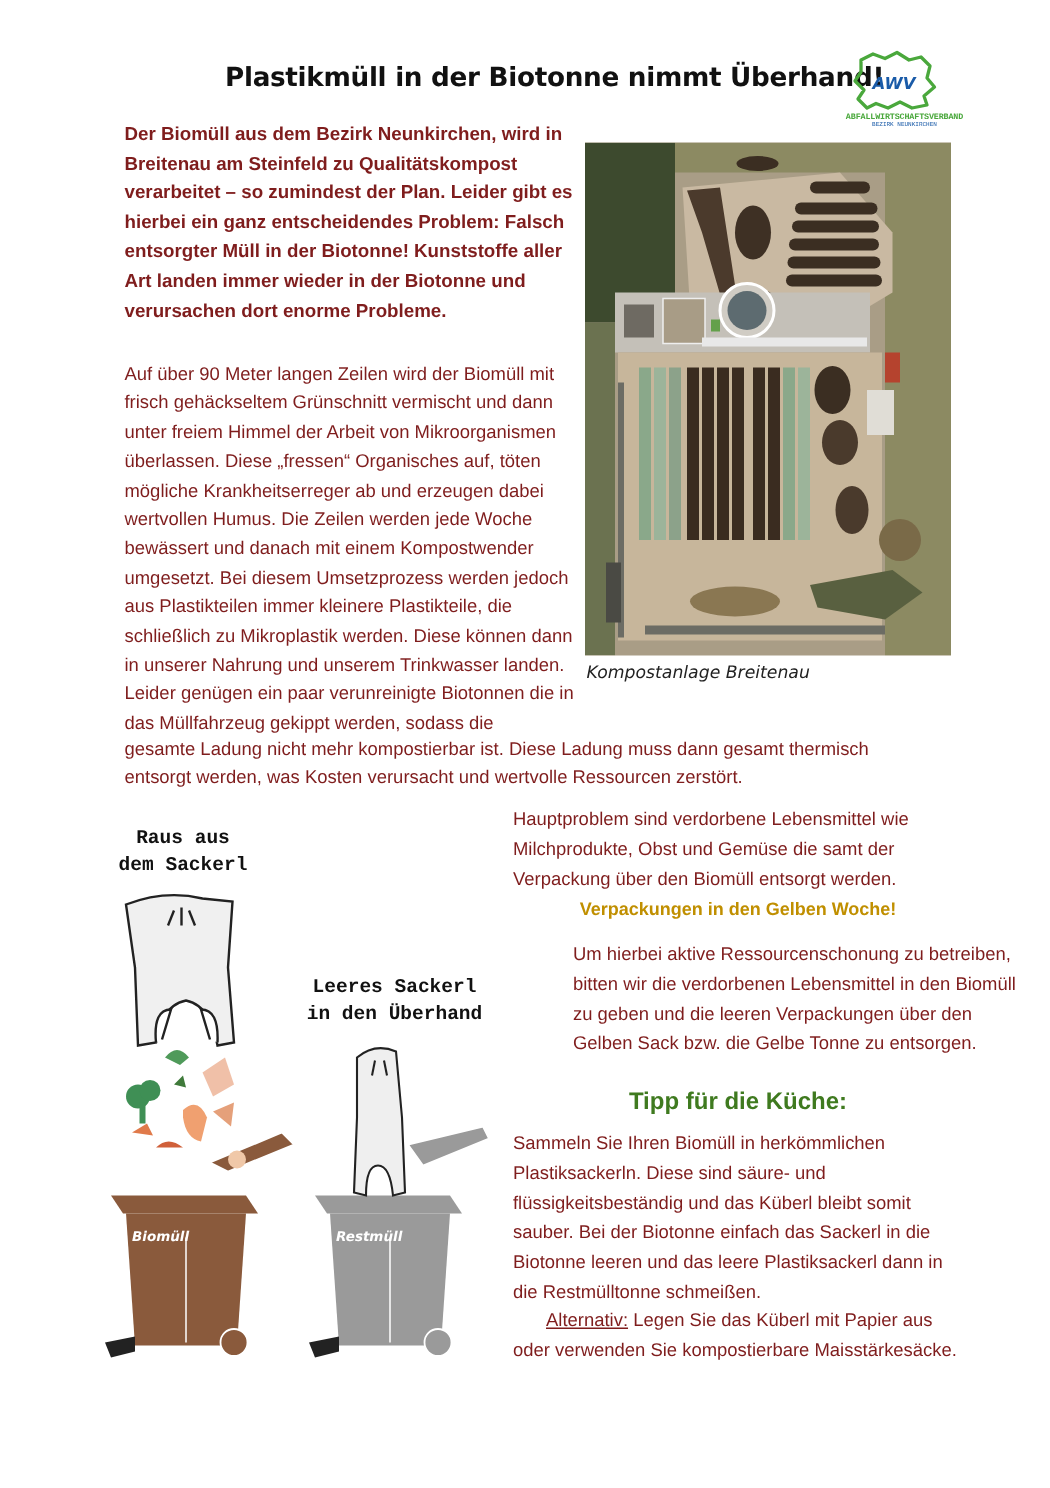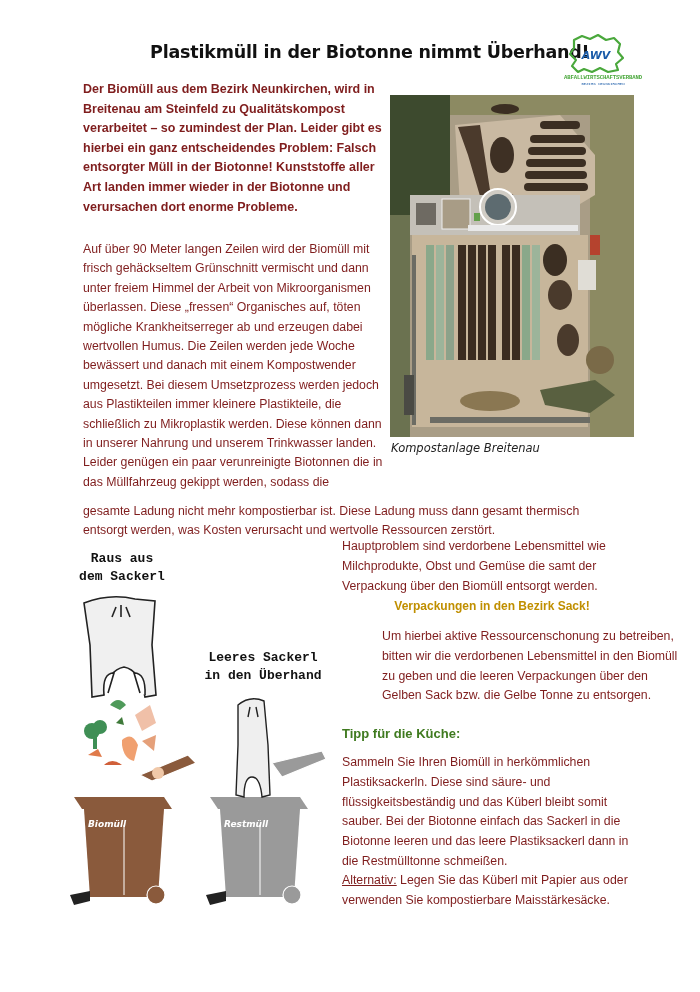--- a/index.html
+++ b/index.html
@@ -19,45 +19,45 @@
       color: #4aa83c; letter-spacing: -0.1px; white-space: nowrap;
     }
     .logo-sub {
       position: absolute; left: 0; top: 50px; width: 86px; text-align: center;
       font-family: "Liberation Mono", monospace; font-size: 4px; color: #1a5ba8; white-space: nowrap;
     }
 
     .para { position: absolute; font-size: 12.3px; line-height: 19.4px; color: #7f1d1d; }
     .intro { left: 83px; top: 80px; width: 305px; font-weight: bold; font-size: 12.5px; line-height: 19.6px; }
     .body1 { left: 83px; top: 240px; width: 310px; }
-    .body1-wide { left: 83px; top: 490px; width: 540px; margin-top: 12px; }
+    .body1-wide { left: 83px; top: 490px; width: 540px; }
 
     .photo {
       position: absolute; left: 390px; top: 95px; width: 244px; height: 342px;
       background: #b7ab97; overflow: hidden;
     }
     .caption {
       position: absolute; left: 391px; top: 441px; font-style: italic;
       font-size: 11.5px; color: #222; font-family: "DejaVu Sans", sans-serif; font-weight: 300;
     }
 
     .right-col { position: absolute; left: 342px; width: 300px; font-size: 12.3px; line-height: 19.8px; }
     .rp1 { top: 537px; }
     .heading-yellow {
       position: absolute; left: 342px; top: 599px; width: 300px; text-align: center;
       color: #c08f00; font-weight: bold; font-size: 12px;
     }
     .rp2 { top: 627px; margin-left: 40px; }
     .heading-green {
-      position: absolute; left: 342px; top: 726px; width: 300px; 
-      color: #3f7a1f; font-weight: bold; font-size: 13px;
+      position: absolute; left: 342px; top: 726px; width: 300px; text-align: center;
+      color: #3f7a1f; font-weight: bold; font-size: 16px;
     }
     .rp3 { top: 753px; }
     .rp4 { top: 871px; }
-    .underline { text-decoration: underline; }
+    .underline { text-decoration: underline; margin-left: 22px; }
 
     .illu { position: absolute; left: 60px; top: 545px; width: 280px; height: 370px; }
     .illu-label {
       position: absolute; font-family: Liberation Mono, monospace; font-weight: bold;
       font-size: 13px; line-height: 18px; text-align: center; color: #111; white-space: nowrap;
     }
     .label-raus { left: 12px; top: 5px; width: 100px; }
     .label-leeres { left: 143px; top: 104px; width: 120px; }
   </style>
 </head>
@@ -199,19 +199,19 @@
 
     <g stroke="#222" stroke-width="1.4" fill="#efefef">
       <path d="M178 160 Q190 150 204 156 L208 200 L210 250 L202 252 Q200 232 192 232 Q184 232 184 252 L176 250 L178 200 Z"></path>
       <line x1="190" y1="162" x2="188" y2="172"></line>
       <line x1="196" y1="162" x2="198" y2="172"></line>
     </g>
   </svg>
 </div>
 
 <div class="para right-col rp1">Hauptproblem sind verdorbene Lebensmittel wie Milchprodukte, Obst und Gemüse die samt der Verpackung über den Biomüll entsorgt werden.</div>
-<div class="heading-yellow">Verpackungen in den Bezirk Sack!</div>
+<div class="heading-yellow">Verpackungen in den Gelben Woche!</div>
 <div class="para right-col rp2">Um hierbei aktive Ressourcenschonung zu betreiben, bitten wir die verdorbenen Lebensmittel in den Biomüll zu geben und die leeren Verpackungen über den Gelben Sack bzw. die Gelbe Tonne zu entsorgen.</div>
 <div class="heading-green">Tipp für die Küche:</div>
 <div class="para right-col rp3">Sammeln Sie Ihren Biomüll in herkömmlichen Plastiksackerln. Diese sind säure- und flüssigkeitsbeständig und das Küberl bleibt somit sauber. Bei der Biotonne einfach das Sackerl in die Biotonne leeren und das leere Plastiksackerl dann in die Restmülltonne schmeißen.</div>
 <div class="para right-col rp4">
   <span class="underline">Alternativ:</span><span> Legen Sie das Küberl mit Papier aus oder verwenden Sie kompostierbare Maisstärkesäcke.</span>
 </div>
 
 </body></html>

